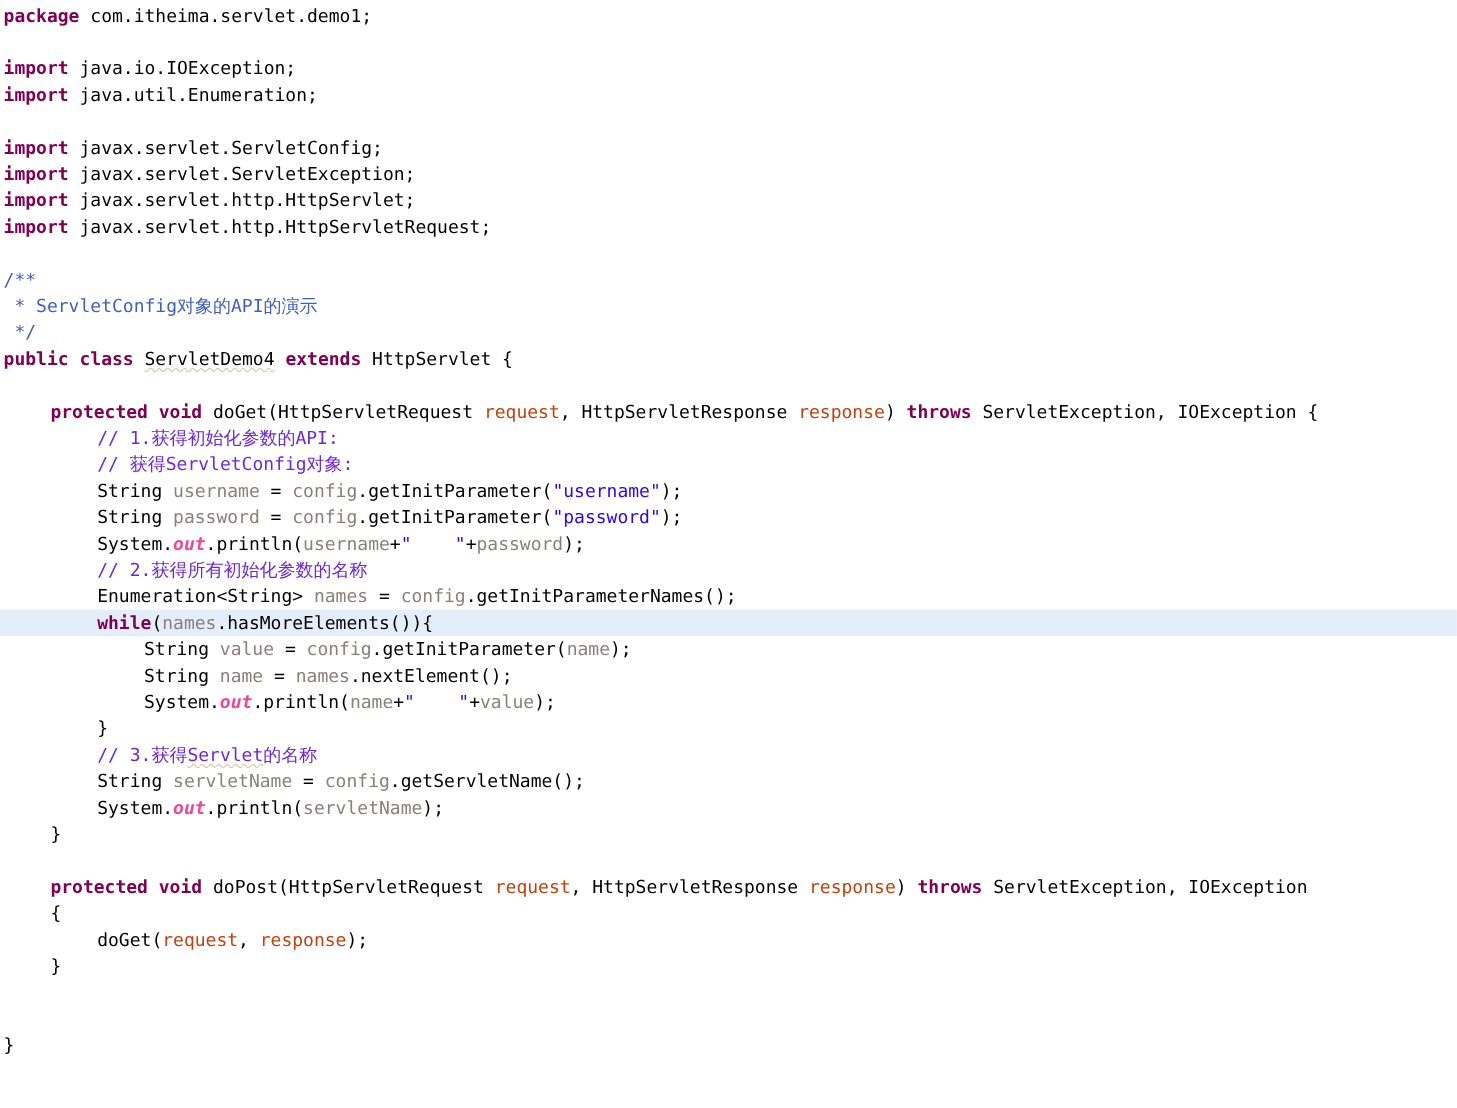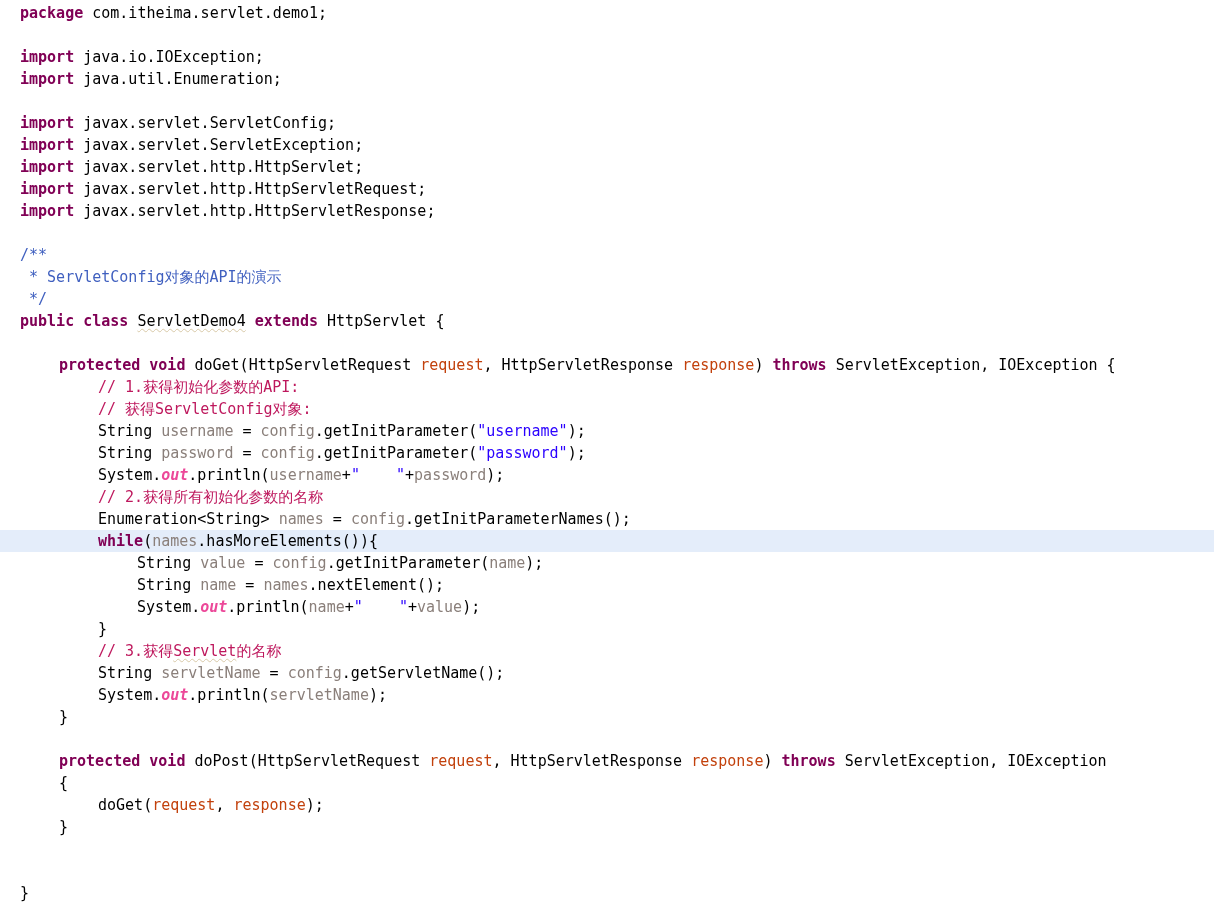--- a/index.html
+++ b/index.html
@@ -21,31 +21,31 @@
     width: 1214px;
     height: 923px;
     padding-top: 2px;
     box-sizing: border-box;
   }
   .line {
     position: relative;
     height: 22px;
     line-height: 22px;
     white-space: pre;
-    padding-left: 20px;
+    padding-left: 3px;
     font-size: 15px;
   }
   .line.current {
     background: #e4edfa;
   }
   
   .kw       { color: #800055; font-weight: bold; }
   .plain    { color: #000000; }
   .str      { color: #2a00ff; }
-  .cmt      { color: #be185d; }
+  .cmt      { color: #6d28d9; }
   .doc      { color: #3f5fbf; }
   .local    { color: #8a7f7a; }
   .param    { color: #c2410c; }
   .field    { color: #ec4899; font-weight: bold; font-style: italic; }
   .spell {
     text-decoration: underline;
     text-decoration-style: wavy;
     text-decoration-color: #d8c9a8;
     text-decoration-thickness: 1px;
     text-underline-offset: 2px;
@@ -57,21 +57,20 @@
 <div id="editor">
     <div class="line"><span style="display: inline-block; width: 0px;"></span><span class="kw">package</span><span class="plain"> com.itheima.servlet.demo1;</span></div>
     <div class="line"><span style="display: inline-block; width: 0px;"></span>&nbsp;</div>
     <div class="line"><span style="display: inline-block; width: 0px;"></span><span class="kw">import</span><span class="plain"> java.io.IOException;</span></div>
     <div class="line"><span style="display: inline-block; width: 0px;"></span><span class="kw">import</span><span class="plain"> java.util.Enumeration;</span></div>
     <div class="line"><span style="display: inline-block; width: 0px;"></span>&nbsp;</div>
     <div class="line"><span style="display: inline-block; width: 0px;"></span><span class="kw">import</span><span class="plain"> javax.servlet.ServletConfig;</span></div>
     <div class="line"><span style="display: inline-block; width: 0px;"></span><span class="kw">import</span><span class="plain"> javax.servlet.ServletException;</span></div>
     <div class="line"><span style="display: inline-block; width: 0px;"></span><span class="kw">import</span><span class="plain"> javax.servlet.http.HttpServlet;</span></div>
     <div class="line"><span style="display: inline-block; width: 0px;"></span><span class="kw">import</span><span class="plain"> javax.servlet.http.HttpServletRequest;</span></div>
-    <div class="line"><span style="display: inline-block; width: 0px;"></span><span class="kw">import</span><span class="plain"> javax.servlet.http.HttpServletResponse;</span></div>
     <div class="line"><span style="display: inline-block; width: 0px;"></span>&nbsp;</div>
     <div class="line"><span style="display: inline-block; width: 0px;"></span><span class="doc">/**</span></div>
     <div class="line"><span style="display: inline-block; width: 0px;"></span><span class="doc"> * ServletConfig对象的API的演示</span></div>
     <div class="line"><span style="display: inline-block; width: 0px;"></span><span class="doc"> */</span></div>
     <div class="line"><span style="display: inline-block; width: 0px;"></span><span class="kw">public</span><span class="plain"> </span><span class="kw">class</span><span class="plain"> </span><span class="plain spell">ServletDemo4</span><span class="plain"> </span><span class="kw">extends</span><span class="plain"> HttpServlet {</span></div>
     <div class="line"><span style="display: inline-block; width: 0px;"></span>&nbsp;</div>
     <div class="line"><span style="display: inline-block; width: 39px;"></span><span class="kw">protected</span><span class="plain"> </span><span class="kw">void</span><span class="plain"> doGet(HttpServletRequest </span><span class="param">request</span><span class="plain">, HttpServletResponse </span><span class="param">response</span><span class="plain">) </span><span class="kw">throws</span><span class="plain"> ServletException, IOException {</span></div>
     <div class="line"><span style="display: inline-block; width: 78px;"></span><span class="cmt">// 1.获得初始化参数的API:</span></div>
     <div class="line"><span style="display: inline-block; width: 78px;"></span><span class="cmt">// 获得ServletConfig对象:</span></div>
     <div class="line"><span style="display: inline-block; width: 78px;"></span><span class="plain">String </span><span class="local">username</span><span class="plain"> = </span><span class="local">config</span><span class="plain">.getInitParameter(</span><span class="str">"username"</span><span class="plain">);</span></div>

